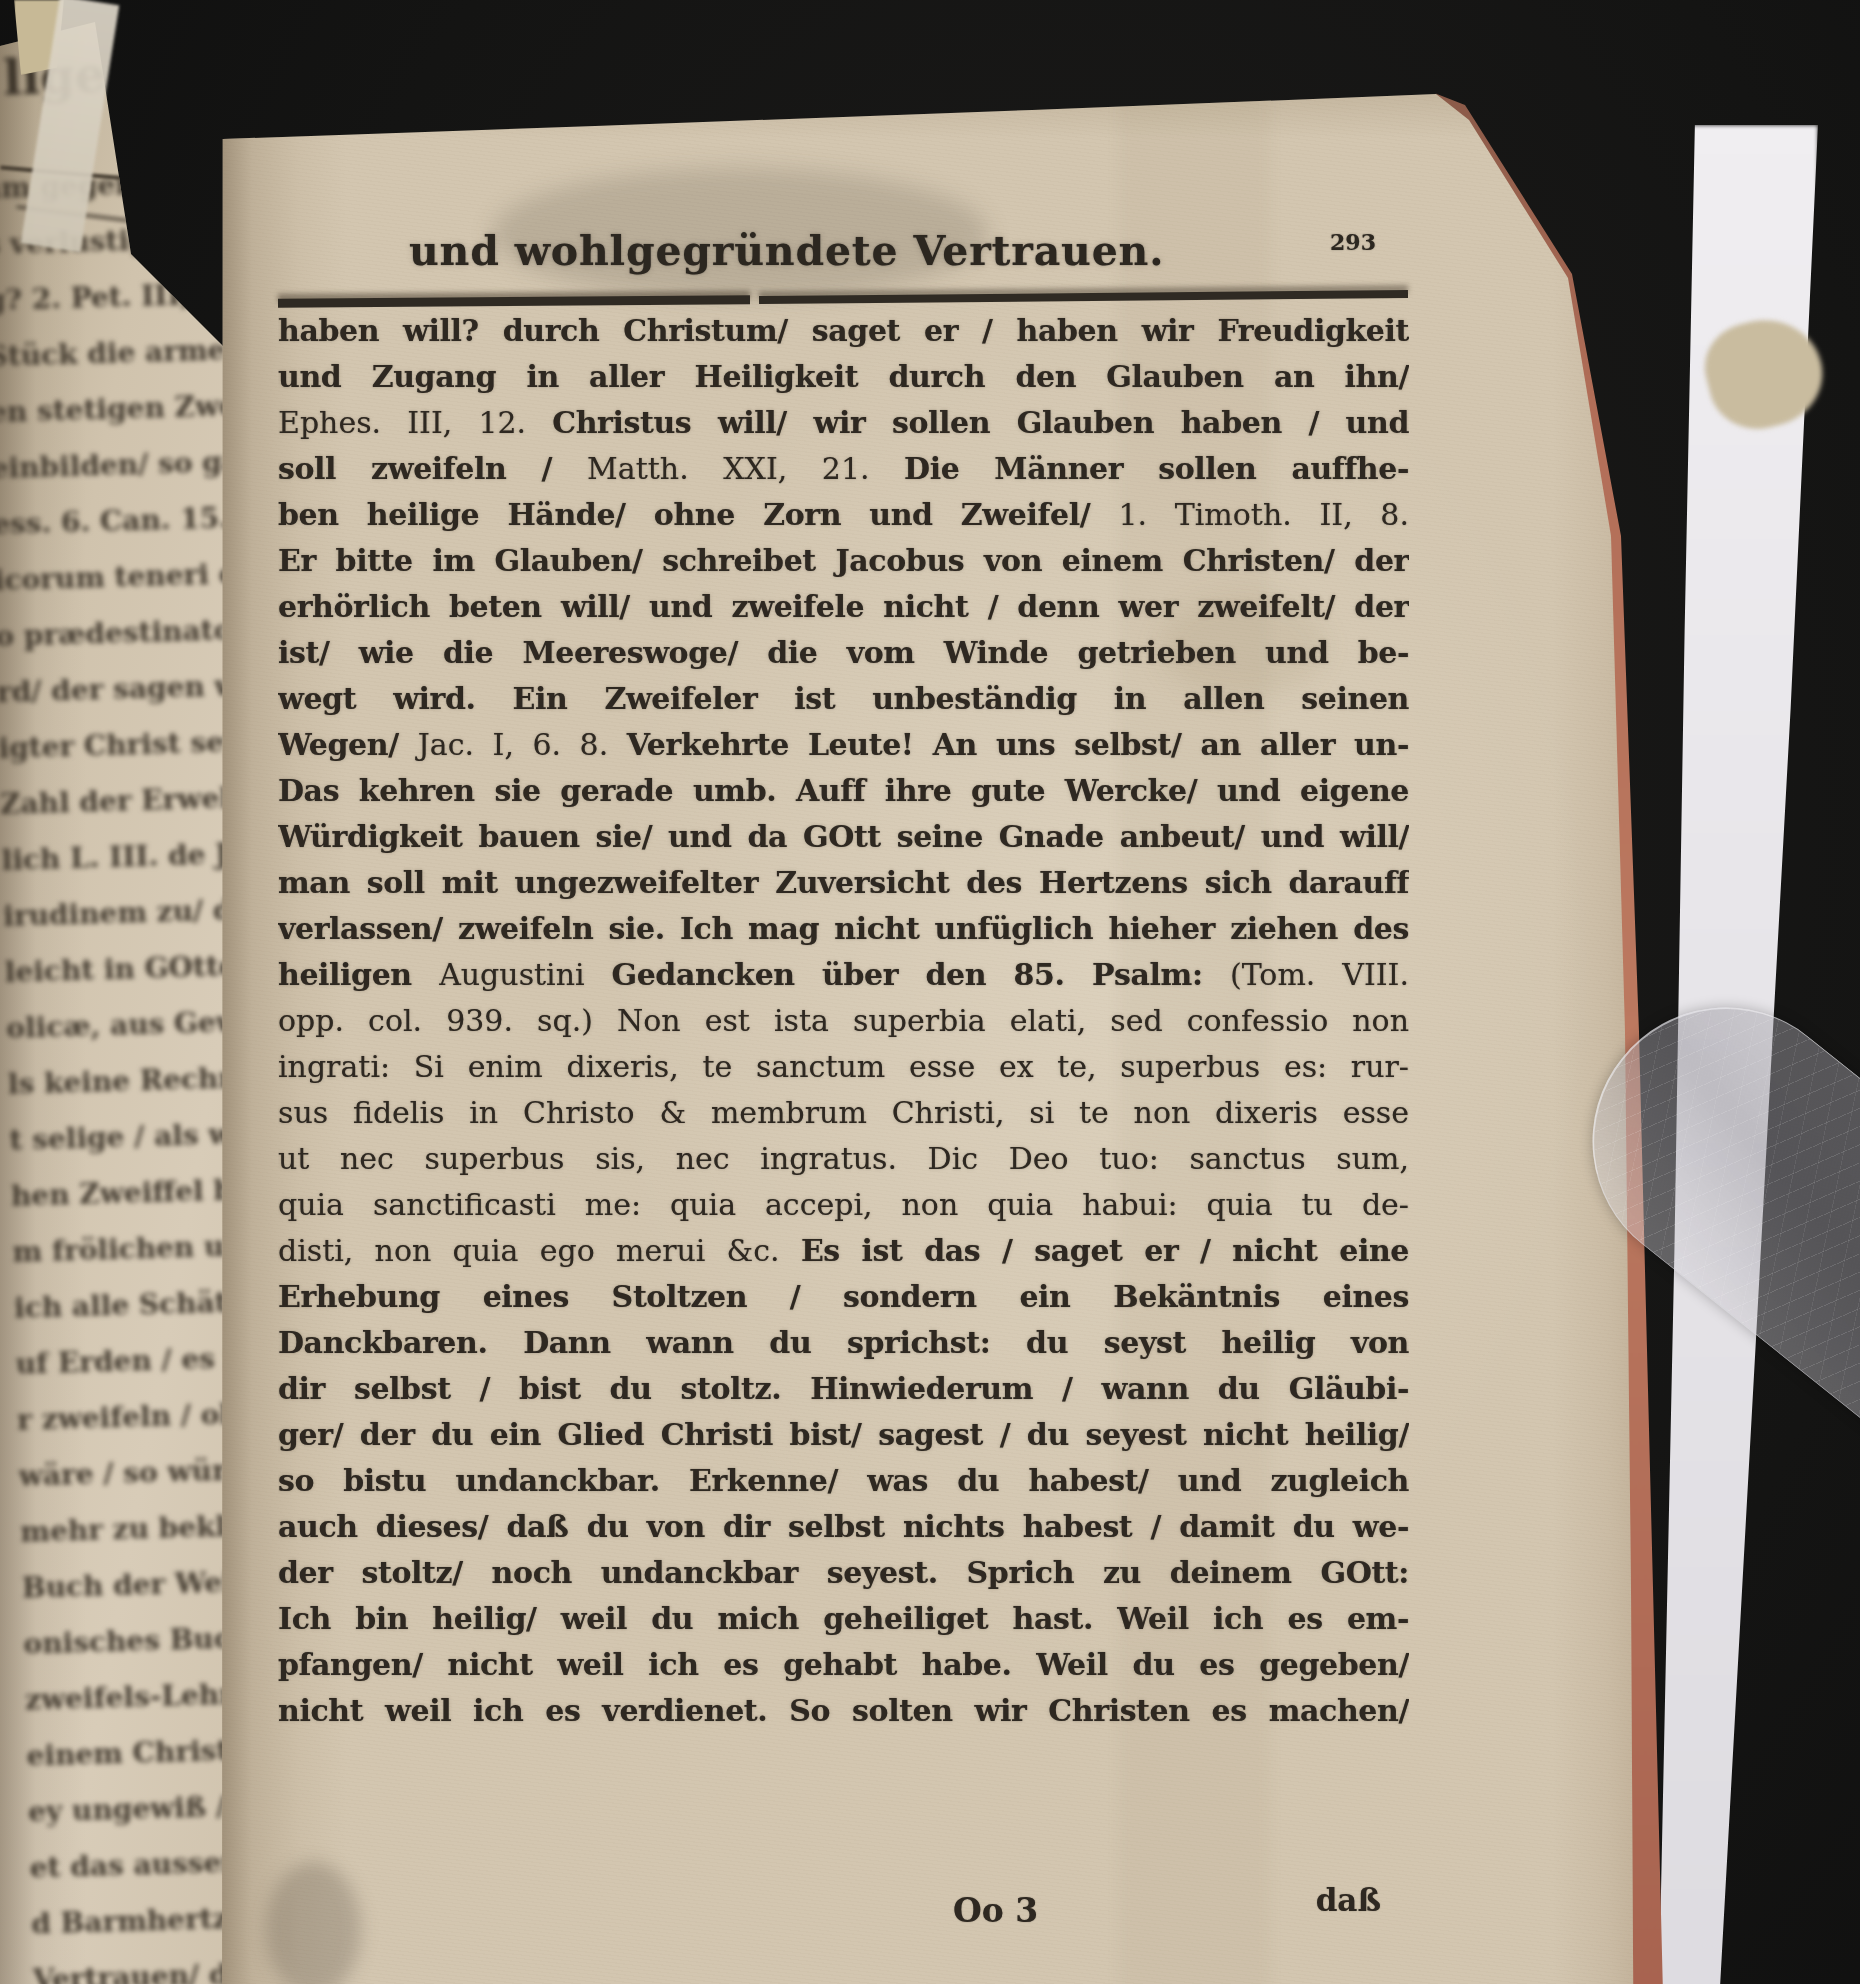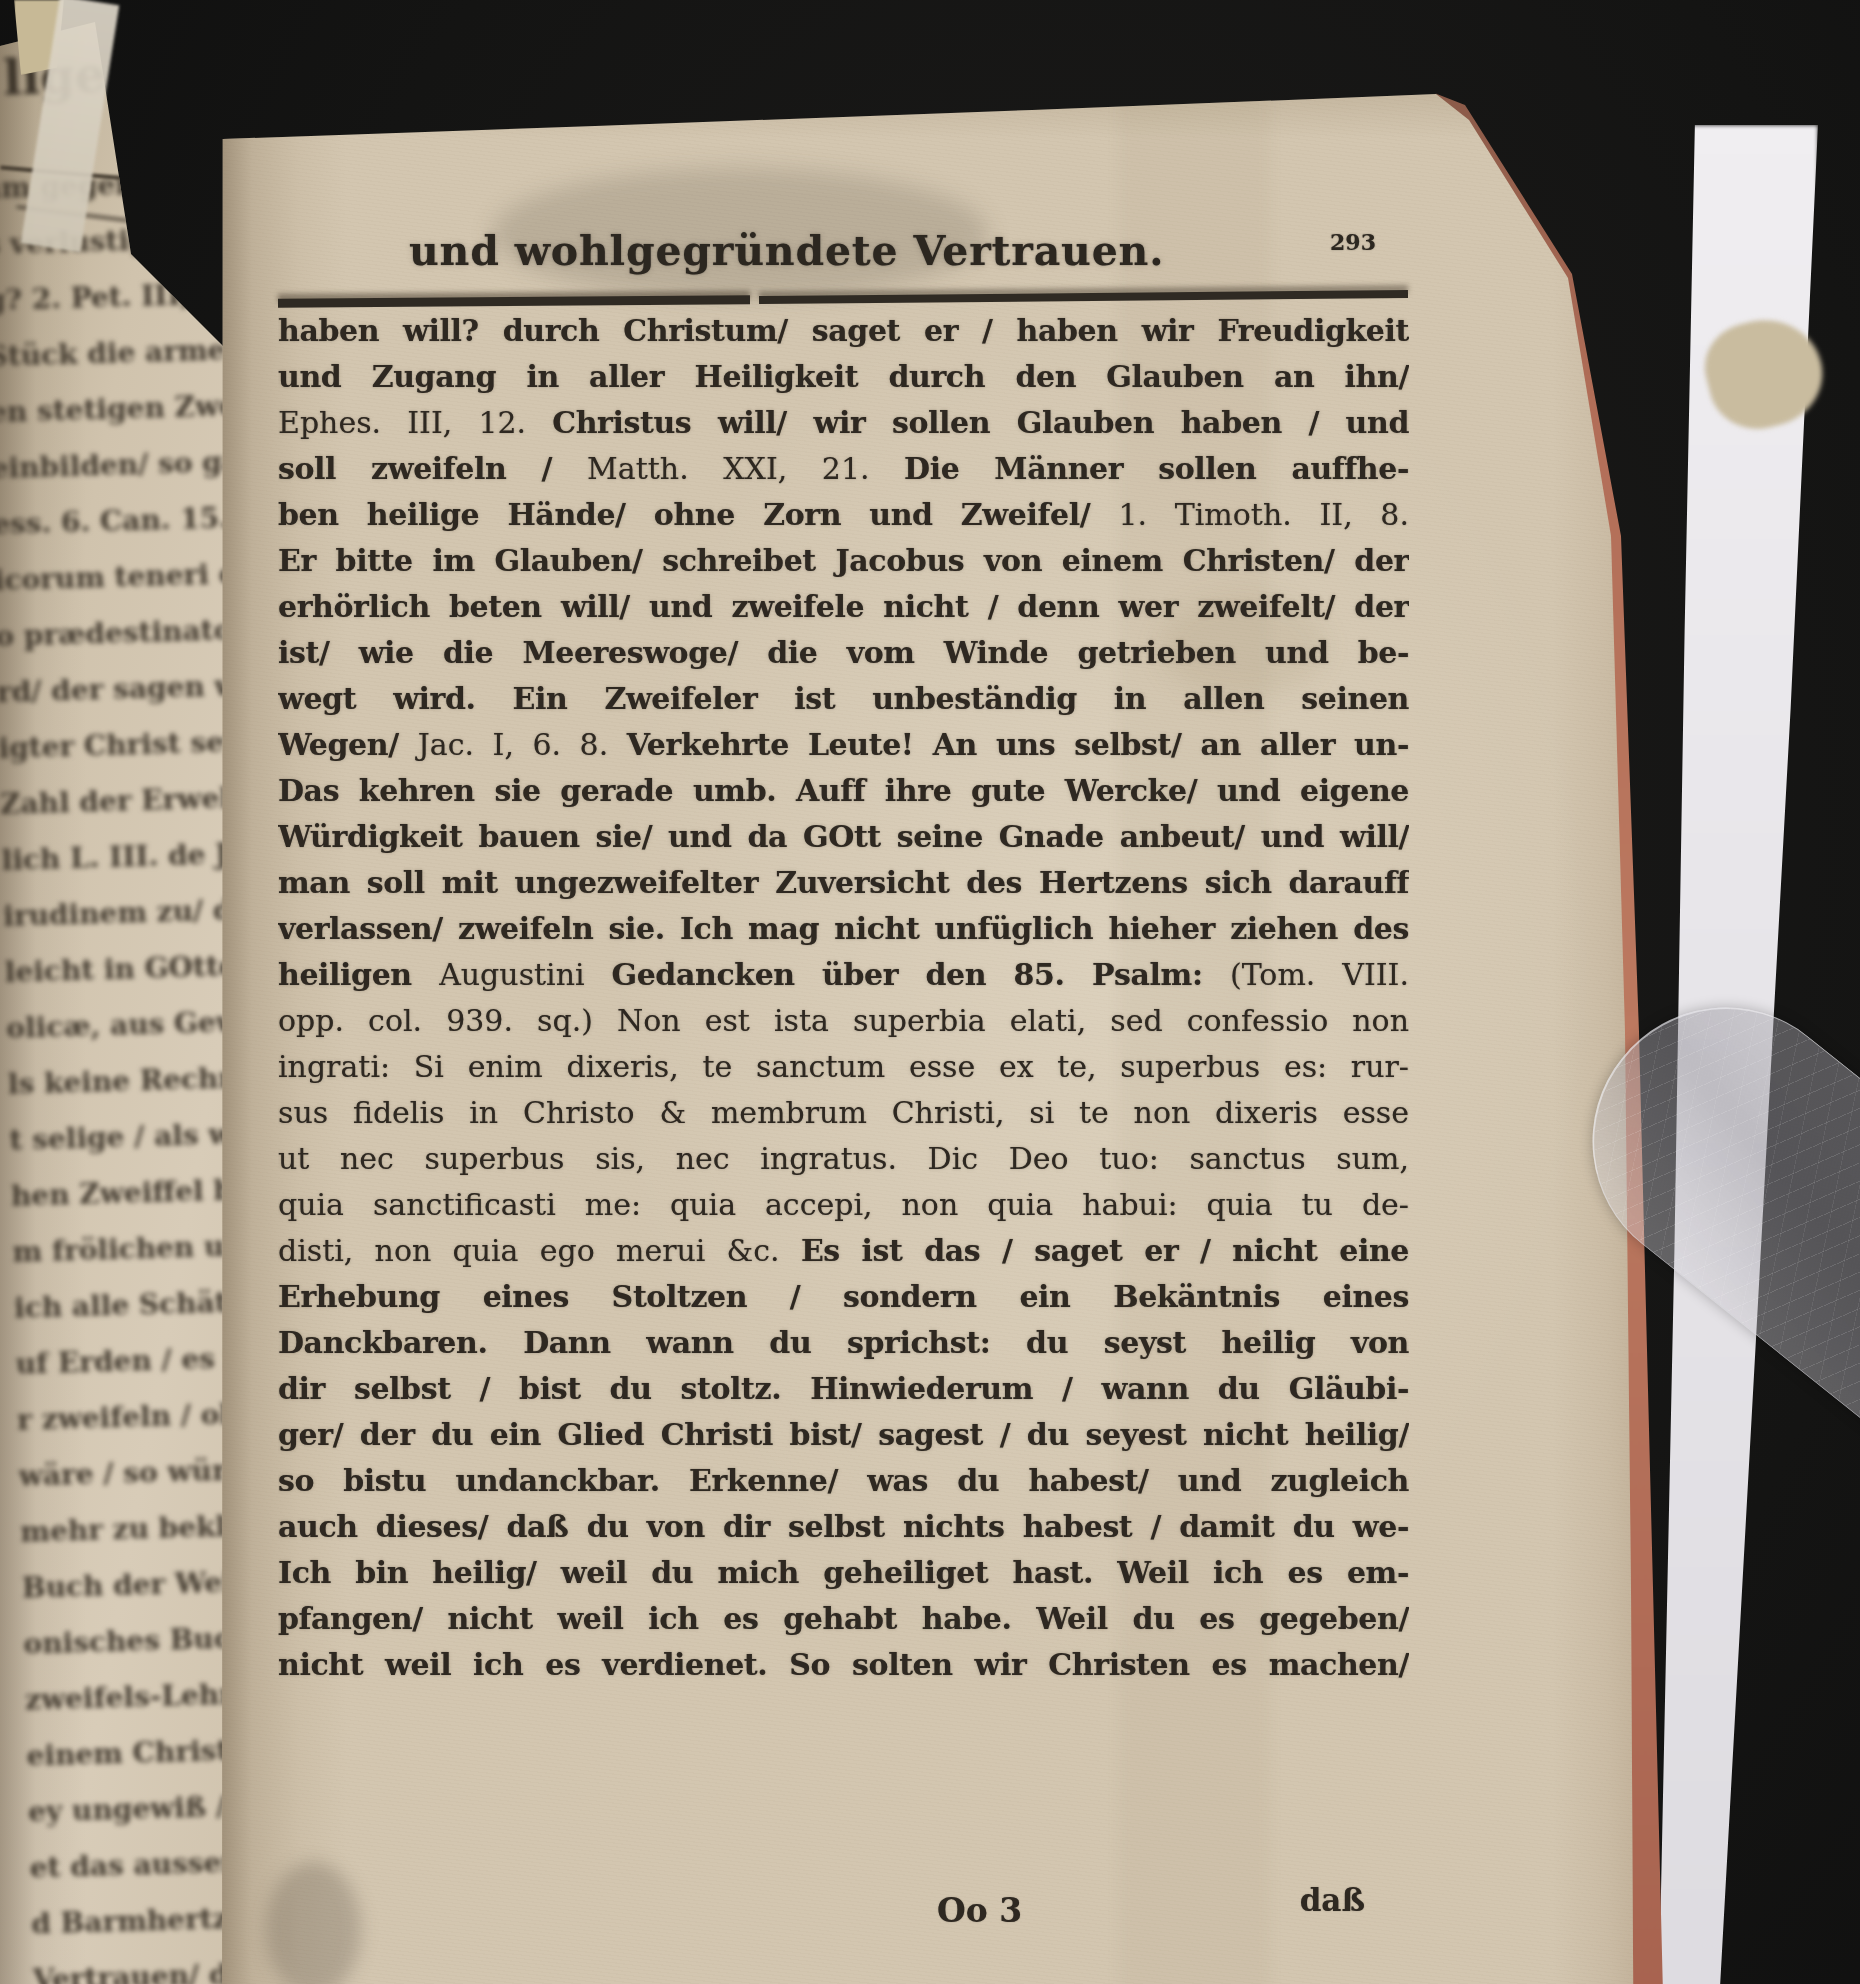--- a/index.html
+++ b/index.html
@@ -89,21 +89,21 @@
 
   .body{position:absolute;left:64px;top:221px;width:1131px;}
   .bline{
     height:46px;line-height:46px;font-size:30px;overflow:hidden;
     text-align:justify;text-align-last:justify;
     text-shadow:0 0 1.2px rgba(47,42,34,.5),0 0 5.6px rgba(47,42,34,.10);
   }
   .frk{font-weight:700;letter-spacing:-0.4px;}
   .ant{font-weight:400;letter-spacing:0;}
 
-  .sigrow{position:absolute;left:64px;top:1804px;width:1131px;height:52px;font-weight:bold;}
+  .sigrow{position:absolute;left:80px;top:1804px;width:1131px;height:52px;font-weight:bold;}
   .sigmark{position:absolute;left:659px;top:0;font-size:33px;text-shadow:0 0 1.2px rgba(47,42,34,.5);}
   .catchword{position:absolute;right:44px;top:-8.7px;font-size:31px;text-shadow:0 0 1.2px rgba(47,42,34,.5);}
 
   
   .plastic{
     position:absolute;left:1622px;top:925px;width:655px;height:264px;
     transform:rotate(38.6deg);transform-origin:0 50%;
     border-radius:132px 0 0 132px;
     background:linear-gradient(12deg, rgba(226,224,229,.40), rgba(150,148,156,.50) 45%, rgba(192,190,197,.40));
     border-left:2px solid rgba(246,246,249,.55);
@@ -206,20 +206,21 @@
         <div class="bline"><span class="ant">sus fidelis in Christo &amp; membrum Christi, si te non dixeris esse</span></div>
         <div class="bline"><span class="ant">ut nec superbus sis, nec ingratus. Dic Deo tuo: sanctus sum,</span></div>
         <div class="bline"><span class="ant">quia sanctificasti me: quia accepi, non quia habui: quia tu de-</span></div>
         <div class="bline"><span class="ant">disti, non quia ego merui &amp;c. </span><span class="frk">Es ist das / saget er / nicht eine</span></div>
         <div class="bline"><span class="frk">Erhebung eines Stoltzen / sondern ein Bekäntnis eines</span></div>
         <div class="bline"><span class="frk">Danckbaren. Dann wann du sprichst: du seyst heilig von</span></div>
         <div class="bline"><span class="frk">dir selbst / bist du stoltz. Hinwiederum / wann du Gläubi-</span></div>
         <div class="bline"><span class="frk">ger/ der du ein Glied Christi bist/ sagest / du seyest nicht heilig/</span></div>
         <div class="bline"><span class="frk">so bistu undanckbar. Erkenne/ was du habest/ und zugleich</span></div>
         <div class="bline"><span class="frk">auch dieses/ daß du von dir selbst nichts habest / damit du we-</span></div>
+        <div class="bline"><span class="frk">der stoltz/ noch undanckbar seyest. Sprich zu deinem GOtt:</span></div>
         <div class="bline"><span class="frk">Ich bin heilig/ weil du mich geheiliget hast. Weil ich es em-</span></div>
         <div class="bline"><span class="frk">pfangen/ nicht weil ich es gehabt habe. Weil du es gegeben/</span></div>
         <div class="bline"><span class="frk">nicht weil ich es verdienet. So solten wir Christen es machen/</span></div>
       </div>
 
     <div class="sigrow">
       <span class="sigmark">Oo 3</span>
       <span class="catchword">daß</span>
     </div>
   </div>

